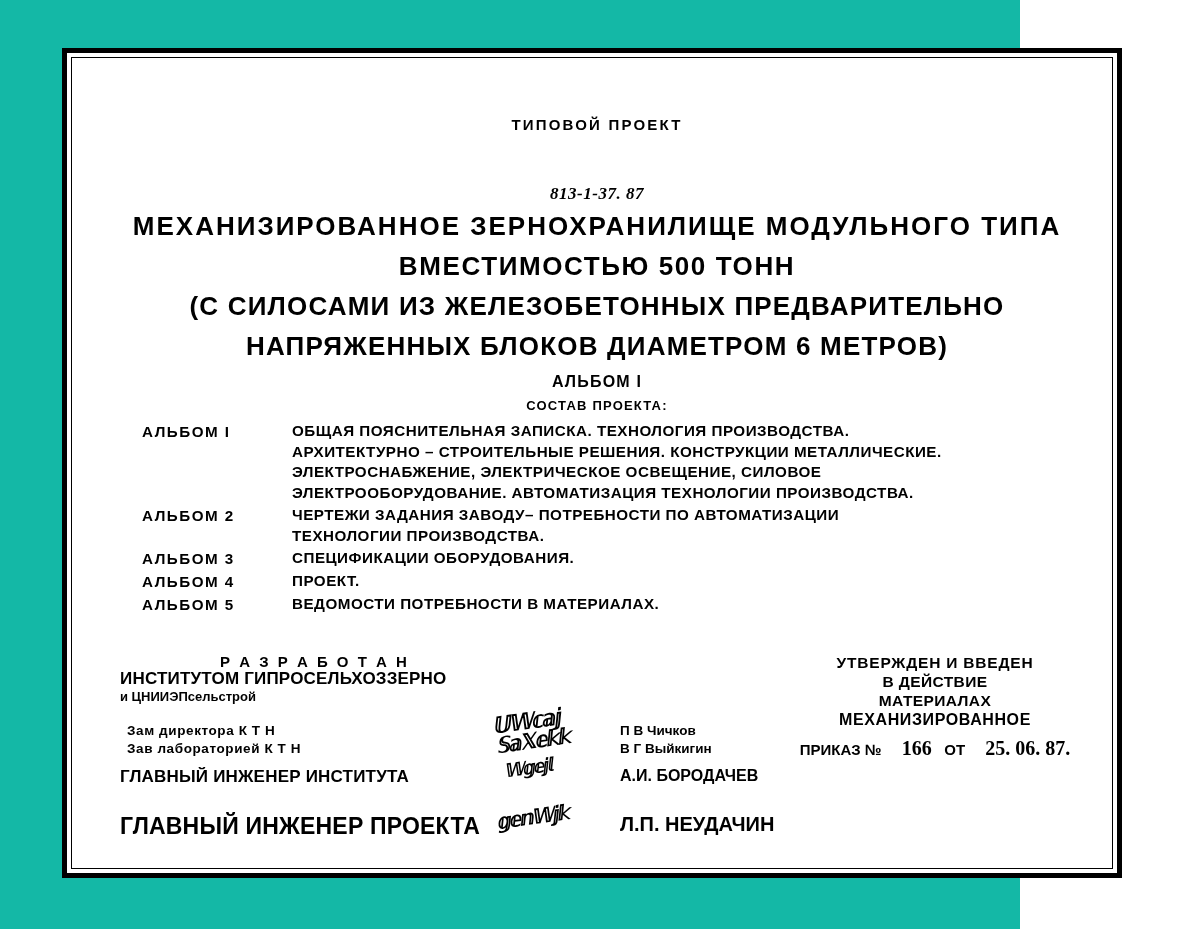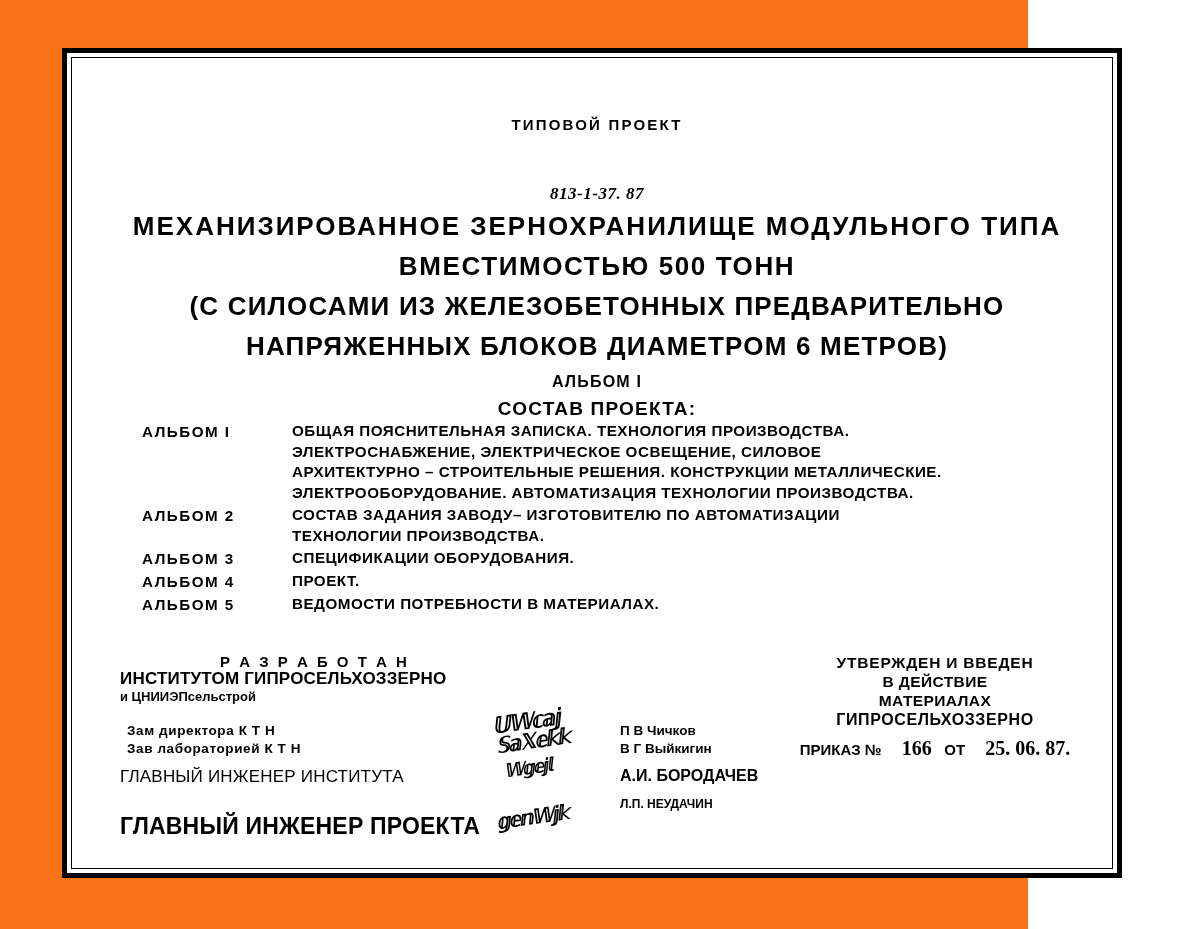--- a/index.html
+++ b/index.html
@@ -13,22 +13,21 @@
     font-family: "Liberation Sans", sans-serif;
     color: #000000;
     overflow: hidden;
   }
 
   .sheet {
     position: absolute;
     left: 0; top: 0;
     width: 1020px;
     height: 929px;
-    background: #f97316;
-    padding-left: 8px;
+    background: #14b8a6;
   }
 
   
   .frame-outer {
     position: absolute;
     left: 62px;
     top: 48px;
     width: 1060px;
     height: 830px;
     border: 5px solid #000000;
@@ -100,21 +99,21 @@
     text-align: center;
     font-size: 16px;
     font-weight: bold;
     letter-spacing: 1.2px;
   }
   .sostav-head {
     position: absolute;
     left: 0; right: 0;
     top: 340px;
     text-align: center;
-    font-size: 19px;
+    font-size: 13px;
     font-weight: bold;
     letter-spacing: 1.2px;
   }
 
   .sostav-list {
     position: absolute;
     left: 70px;
     top: 363px;
     width: 930px;
     font-size: 15.2px;
@@ -189,21 +188,21 @@
     font-size: 13.5px;
     font-weight: bold;
     letter-spacing: 0.6px;
     white-space: nowrap;
   }
   .post3 {
     position: absolute;
     left: 48px;
     top: 114px;
     font-size: 17px;
-    font-weight: normal;
+    font-weight: bold;
     letter-spacing: 0.2px;
     white-space: nowrap;
   }
   .post4 {
     position: absolute;
     left: 48px;
     top: 160px;
     font-size: 23px;
     font-weight: bold;
     letter-spacing: 0.2px;
@@ -230,22 +229,22 @@
     position: absolute;
     left: 548px;
     top: 114px;
     font-size: 16px;
     font-weight: bold;
     white-space: nowrap;
   }
   .name4 {
     position: absolute;
     left: 548px;
-    top: 144px;
-    font-size: 12px;
+    top: 160px;
+    font-size: 20px;
     font-weight: bold;
     white-space: nowrap;
   }
 
   .approve {
     position: absolute;
     right: 22px;
     top: 0px;
     width: 330px;
     text-align: center;
@@ -307,30 +306,30 @@
 
         <div class="album-head">АЛЬБОМ I</div>
         <div class="sostav-head">СОСТАВ ПРОЕКТА:</div>
 
         <div class="sostav-list">
 
           <div class="sostav-row">
             <div class="sostav-key">АЛЬБОМ  I</div>
             <div class="sostav-val">
               <span class="ln">ОБЩАЯ  ПОЯСНИТЕЛЬНАЯ  ЗАПИСКА.  ТЕХНОЛОГИЯ ПРОИЗВОДСТВА.</span>
+              <span class="ln">АРХИТЕКТУРНО – СТРОИТЕЛЬНЫЕ  РЕШЕНИЯ.  КОНСТРУКЦИИ МЕТАЛЛИЧЕСКИЕ.</span>
               <span class="ln">ЭЛЕКТРОСНАБЖЕНИЕ, ЭЛЕКТРИЧЕСКОЕ  ОСВЕЩЕНИЕ, СИЛОВОЕ</span>
-              <span class="ln">АРХИТЕКТУРНО – СТРОИТЕЛЬНЫЕ  РЕШЕНИЯ.  КОНСТРУКЦИИ МЕТАЛЛИЧЕСКИЕ.</span>
               <span class="ln">ЭЛЕКТРООБОРУДОВАНИЕ.  АВТОМАТИЗАЦИЯ ТЕХНОЛОГИИ ПРОИЗВОДСТВА.</span>
             </div>
           </div>
 
           <div class="sostav-row">
             <div class="sostav-key">АЛЬБОМ  2</div>
             <div class="sostav-val">
-              <span class="ln">СОСТАВ ЗАДАНИЯ ЗАВОДУ– ИЗГОТОВИТЕЛЮ  ПО  АВТОМАТИЗАЦИИ</span>
+              <span class="ln">ЧЕРТЕЖИ ЗАДАНИЯ ЗАВОДУ– ПОТРЕБНОСТИ  ПО  АВТОМАТИЗАЦИИ</span>
               <span class="ln">ТЕХНОЛОГИИ  ПРОИЗВОДСТВА.</span>
             </div>
           </div>
 
           <div class="sostav-row">
             <div class="sostav-key">АЛЬБОМ  3</div>
             <div class="sostav-val">
               <span class="ln">СПЕЦИФИКАЦИИ  ОБОРУДОВАНИЯ.</span>
             </div>
           </div>
@@ -369,21 +368,21 @@
 
           <div class="name1">П В Чичков</div>
           <div class="name2">В Г Выйкигин</div>
           <div class="name3">А.И. БОРОДАЧЕВ</div>
           <div class="name4">Л.П. НЕУДАЧИН</div>
 
           <div class="approve">
             <div class="l1">УТВЕРЖДЕН И ВВЕДЕН</div>
             <div class="l2">В ДЕЙСТВИЕ</div>
             <div class="l3">МАТЕРИАЛАХ</div>
-            <div class="l4">ГИПРОСЕЛЬХОЗЗЕРНО</div>
+            <div class="l4">МЕХАНИЗИРОВАННОЕ</div>
           </div>
 
           <div class="order-line">
             <span>ПРИКАЗ №</span>
             <span class="hand">166</span>
             &nbsp;
             <span>ОТ</span>
             <span class="hand">25. 06. 87.</span>
           </div>
 

